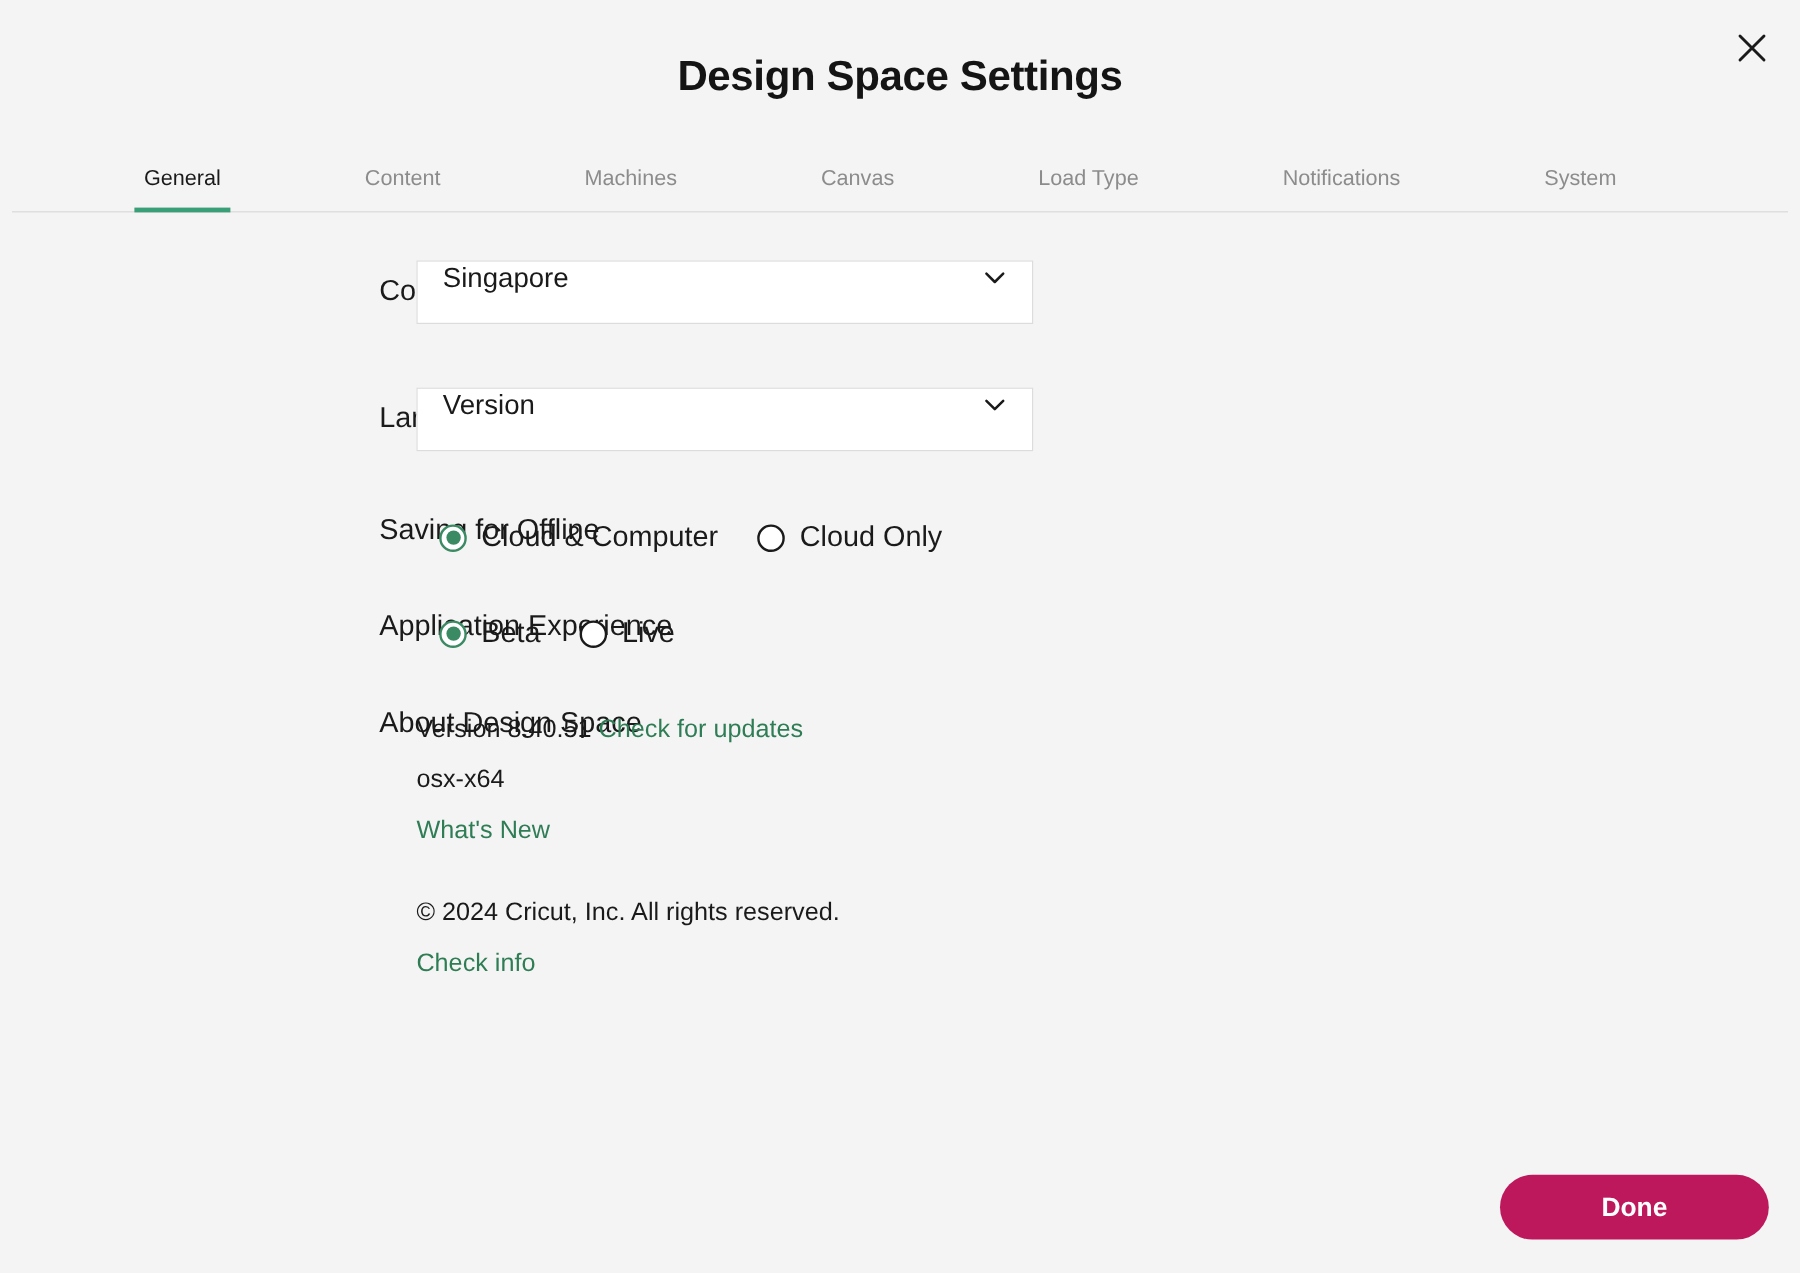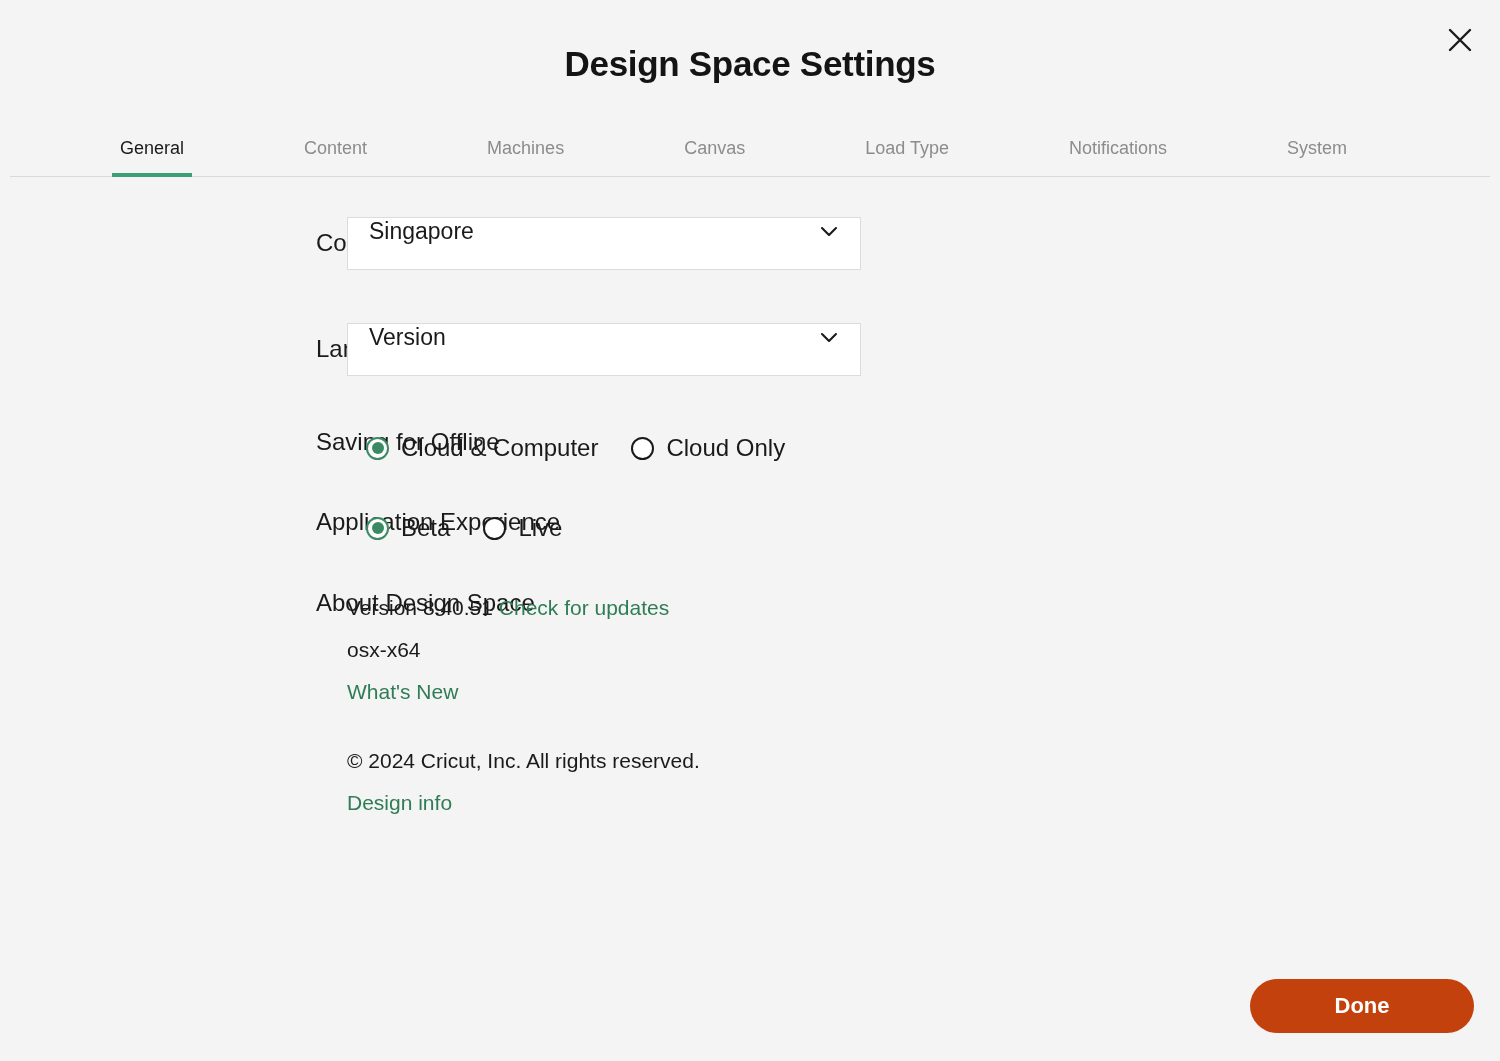--- a/index.html
+++ b/index.html
@@ -200,21 +200,21 @@
   
   .footer {
     position: absolute;
     right: 26px;
     bottom: 28px;
   }
   .done-btn {
     width: 224px;
     height: 54px;
     border-radius: 27px;
-    background: #c2410c;
+    background: #be185d;
     color: #ffffff;
     font-size: 22px;
     font-weight: bold;
     border: none;
     cursor: pointer;
     font-family: inherit;
   }
 </style>
 </head>
 <body>
@@ -329,21 +329,21 @@
         <div class="about-line">
           <span>osx-x64</span>
         </div>
         <div class="about-line">
           <span class="link">What's New</span>
         </div>
         <div class="about-line about-spaced">
           <span>© 2024 Cricut, Inc. All rights reserved.</span>
         </div>
         <div class="about-line">
-          <span class="link">Design info</span>
+          <span class="link">Check info</span>
         </div>
       </div>
     </div>
   </div>
 
 </div>
 
 <div class="footer">
   <button class="done-btn">Done</button>
 </div>

